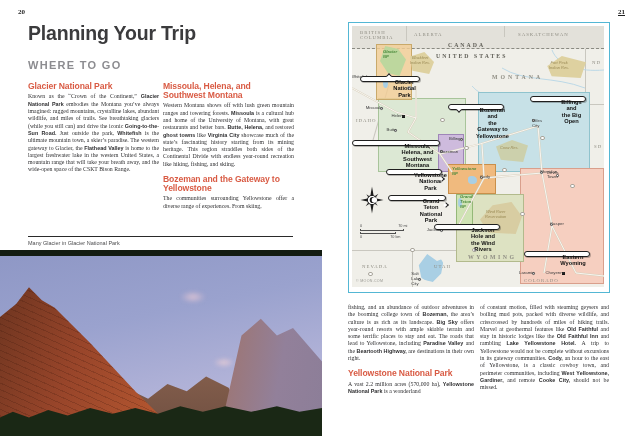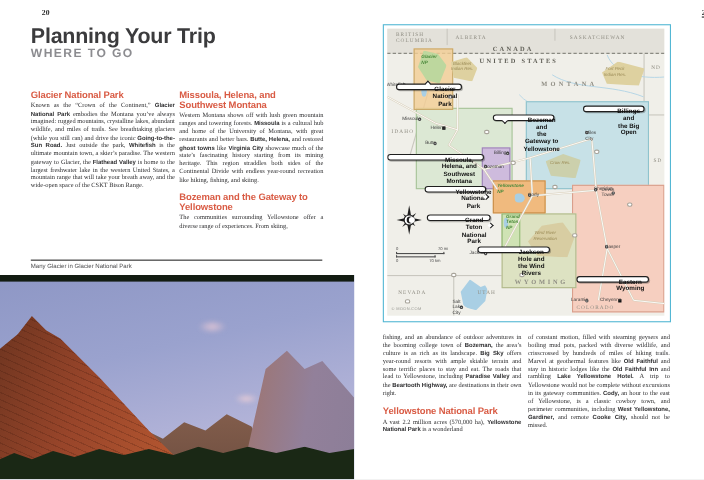--- a/index.html
+++ b/index.html
@@ -1,19 +1,19 @@
 <!DOCTYPE html>
 <html><head>
 <meta charset="utf-8">
 <style>
   html,body{margin:0;padding:0;background:#e8e8e8;}
   .spread{position:relative;width:640px;height:436px;background:#ffffff;overflow:hidden;
           font-family:"Liberation Serif",serif;color:#2f2f31;}
   
-  .pagenum{position:absolute;font:bold 7px "Liberation Serif",serif;color:#1f1f1f;margin-left:20px;}
+  .pagenum{position:absolute;font:bold 7px "Liberation Serif",serif;color:#1f1f1f;}
   .title{position:absolute;font:bold 19.5px "Liberation Sans",sans-serif;color:#3b3b3d;letter-spacing:-.2px;}
   .kicker{position:absolute;font:bold 11px "Liberation Sans",sans-serif;color:#8c8c90;letter-spacing:1.3px;}
   .col{position:absolute;}
   .h3{font:bold 8.6px/1.04 "Liberation Sans",sans-serif;color:#d95b44;letter-spacing:-.1px;margin:0 0 2.5px 0;}
   .body{font:5.8px/1.26 "Liberation Serif",serif;text-align:justify;margin:0 0 7px 0;}
   .body .b{font-weight:bold;font-family:"Liberation Sans",sans-serif;font-size:5.4px;}
   .rule{position:absolute;background:#2a2a2a;height:1px;}
   .caption{position:absolute;font:5.5px "Liberation Sans",sans-serif;color:#4c4c4e;}
   
   .photo{position:absolute;left:0;top:250px;width:322px;height:186px;overflow:hidden;background:#9ba3cf;}
@@ -63,21 +63,21 @@
                  border-left:.8px solid #4f4f4f;border-right:.8px solid #4f4f4f;margin:1px 0 1px 0;}
   .copyright{font-size:3.6px;color:#9a9a94;z-index:10;letter-spacing:.3px;}
 </style>
 </head>
 <body>
 
 <div class="spread">
 
   <div class="pagenum" style="left:18px;top:8px;">20</div>
   <div class="title" style="left:28px;top:22px;text-align:right;">Planning Your Trip</div>
-  <div class="kicker" style="left:28px;top:43px;text-align:right;">WHERE TO GO</div>
+  <div class="kicker" style="left:28px;top:59px;text-align:right;">WHERE TO GO</div>
 
   <div class="col" style="left:28px;top:82px;width:131px;">
     <h3 class="h3">Glacier National Park</h3>
     <p class="body"><span>Known as the “Crown of the Continent,” </span><span class="b">Glacier National Park</span><span> embodies the Montana you’ve always imagined: rugged mountains, crystalline lakes, abundant wildlife, and miles of trails. See breathtaking glaciers (while you still can) and drive the iconic </span><span class="b">Going-to-the-Sun Road.</span><span> Just outside the park, </span><span class="b">Whitefish</span><span> is the ultimate mountain town, a skier’s paradise. The western gateway to Glacier, the </span><span class="b">Flathead Valley</span><span> is home to the largest freshwater lake in the western United States, a mountain range that will take your breath away, and the wide-open space of the CSKT Bison Range.</span></p>
   </div>
 
   <div class="col" style="left:163px;top:82px;width:131px;">
     <h3 class="h3" style="width:120px;">Missoula, Helena, and Southwest Montana</h3>
     <p class="body"><span>Western Montana shows off with lush green mountain ranges and towering forests. </span><span class="b">Missoula</span><span> is a cultural hub and home of the University of Montana, with great restaurants and better bars. </span><span class="b">Butte, Helena,</span><span> and restored </span><span class="b">ghost towns</span><span> like </span><span class="b">Virginia City</span><span> showcase much of the state’s fascinating history starting from its mining heritage. This region straddles both sides of the Continental Divide with endless year-round recreation like hiking, fishing, and skiing.</span></p>
     <h3 class="h3" style="width:118px;">Bozeman and the Gateway to Yellowstone</h3>

